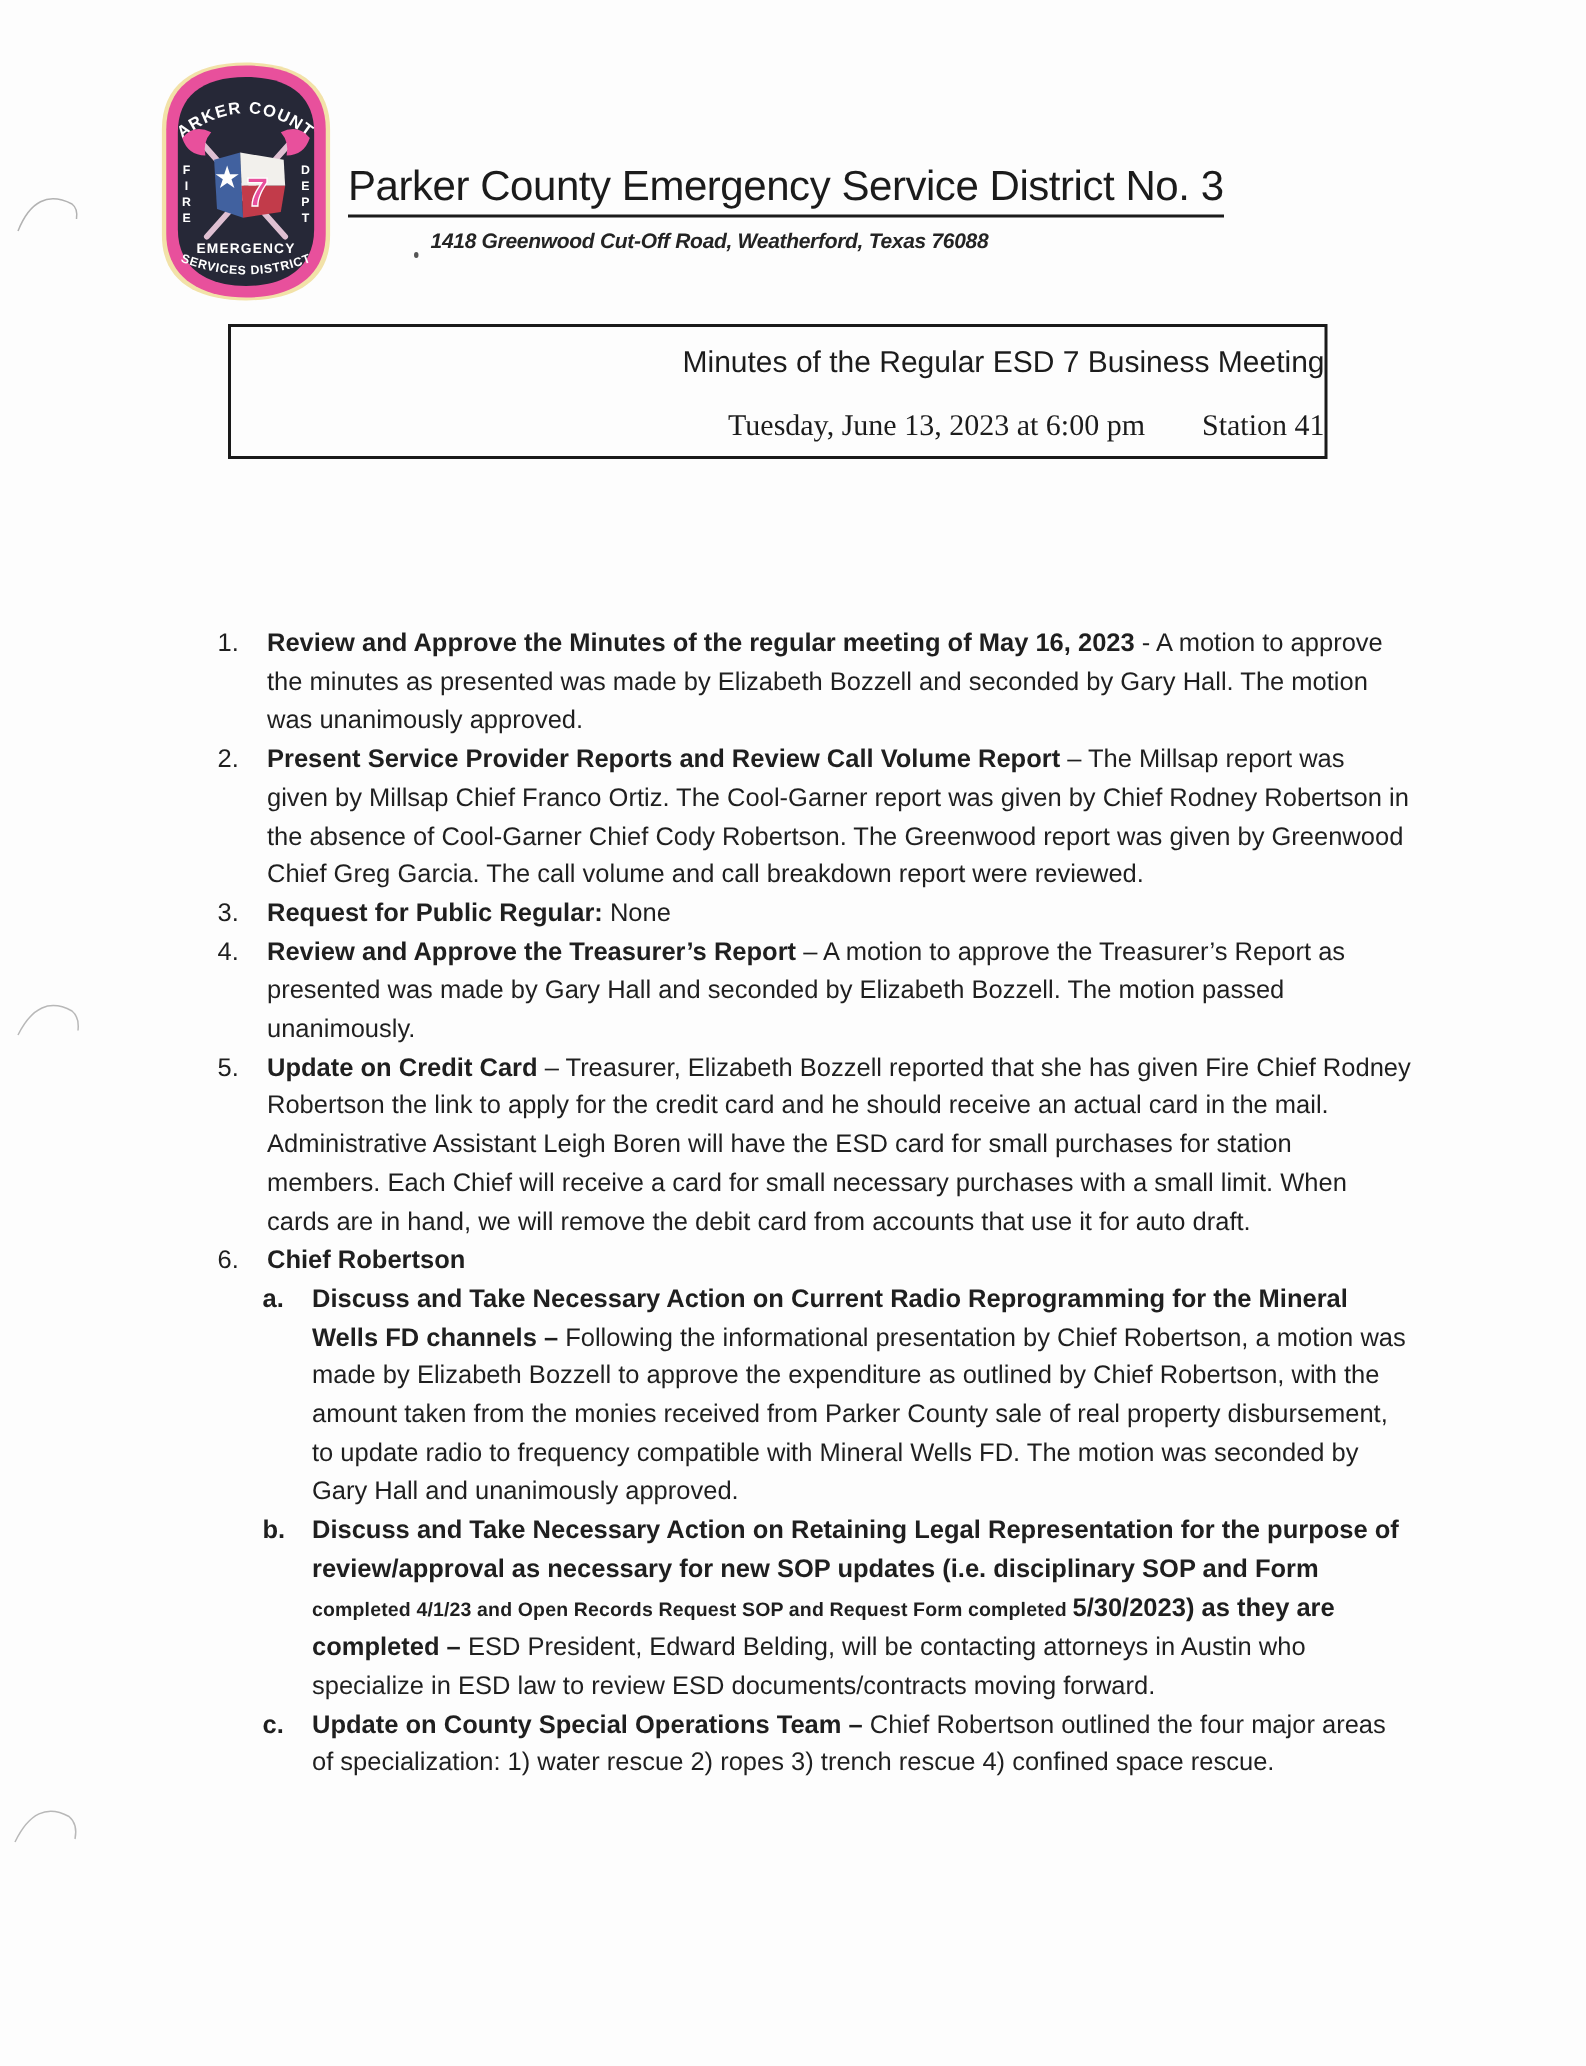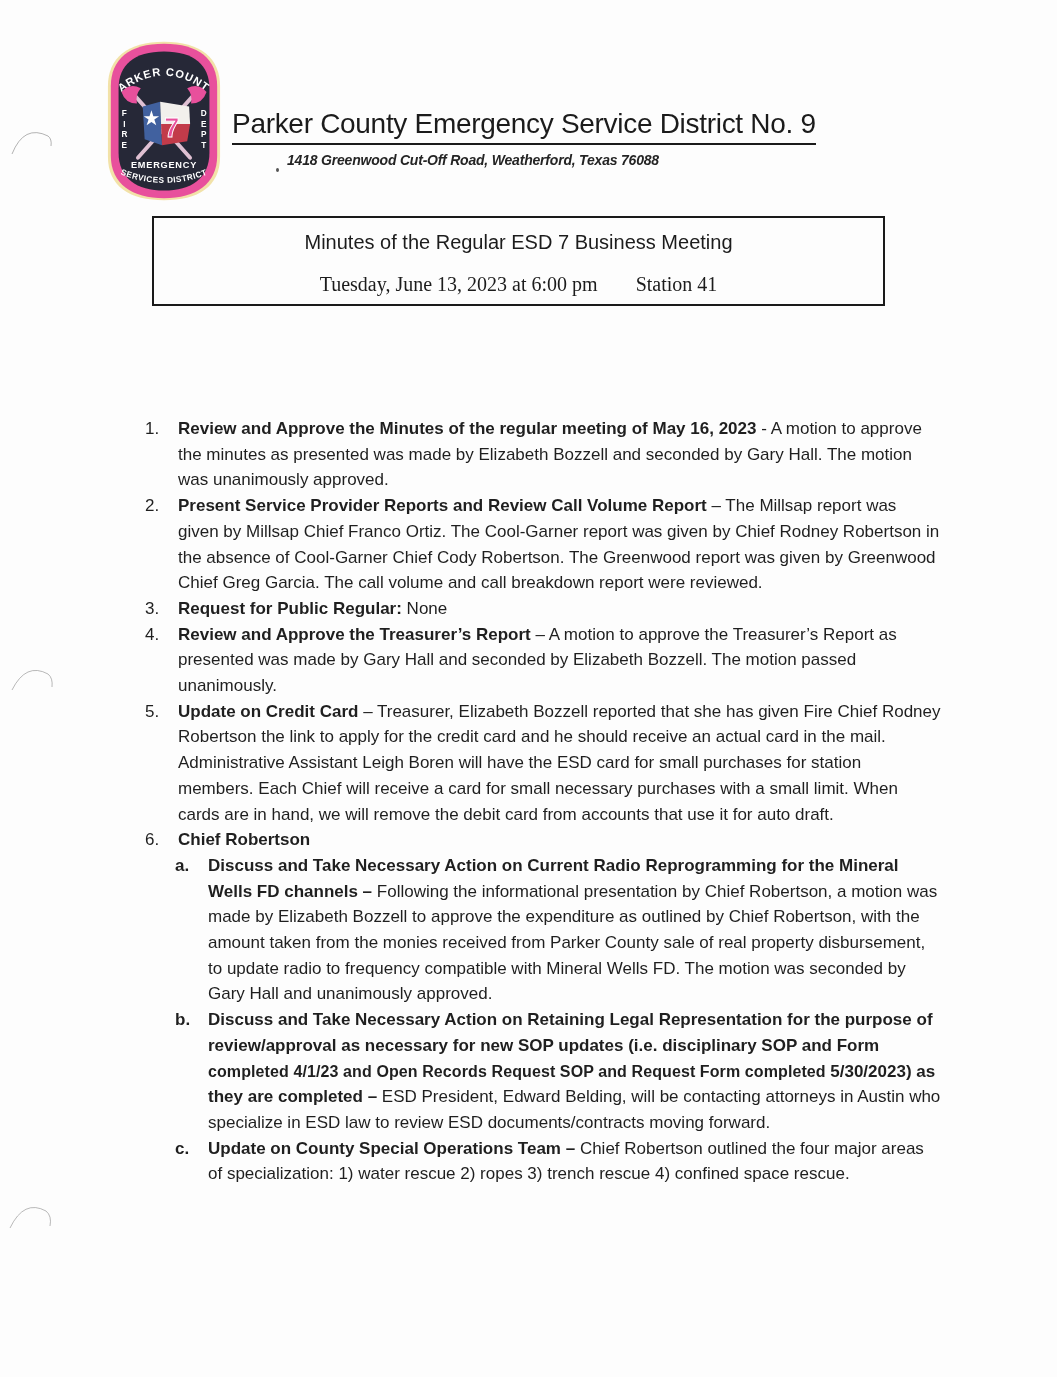--- a/index.html
+++ b/index.html
@@ -19,37 +19,37 @@
   }
   .doc-address{
     margin-top:7px;margin-left:55px;font-size:14px;font-style:italic;font-weight:600;
     color:#242424;letter-spacing:-0.2px;
   }
   .addr-dot{position:absolute;left:44px;top:62px;width:3px;height:4px;background:#555;border-radius:50%;}
 
   
   .meeting-box{
     position:absolute;left:152px;top:216px;width:729px;height:86px;
-    border:2.5px solid #1a1a1a;text-align:center;
+    border:2.5px solid #1a1a1a;text-align:right;
   }
   .meeting-box .line1{margin-top:13px;font-size:20px;color:#1c1c1c;}
   .meeting-box .line2{margin-top:19px;font-size:20px;color:#1c1c1c;font-family:Liberation Serif, serif;}
   .meeting-box .line2 .loc{margin-left:38px;}
 
   
   .intro{position:absolute;left:115px;top:331px;width:840px;font-size:17px;line-height:26px;}
   .intro p{margin:0 0 14px 0;}
 
   .agenda{position:absolute;left:115px;top:416px;width:826px;font-size:17px;line-height:25.7px;}
   .item{position:relative;padding-left:63px;}
   .item > .num{position:absolute;left:30px;top:0;}
   .subitem{position:relative;padding-left:93px;}
   .subitem > .let{position:absolute;left:60px;top:0;font-weight:700;}
   b,.bold{font-weight:700;text-align:center;}
-  .alt-bold{font-weight:700;font-size:16px;letter-spacing:0.1px;}
+  .alt-bold{font-weight:700;font-size:13px;letter-spacing:0.1px;}
 
   
   .artifact{position:absolute;pointer-events:none;}
 </style>
 </head>
 <body>
 
 <div class="page">
 
   <svg class="artifact" style="left:8px;top:120px" width="50" height="45">
@@ -111,21 +111,21 @@
       <text x="101" y="110">T</text>
     </g>
 
     <text x="60" y="131" font-size="9.5" font-weight="700" fill="#ffffff" text-anchor="middle" letter-spacing="0.8" font-family="Liberation Sans, sans-serif">EMERGENCY</text>
     <text font-size="8.5" font-weight="700" fill="#ffffff" letter-spacing="0.5" font-family="Liberation Sans, sans-serif">
       <textPath href="#arcBottom" startOffset="50%" text-anchor="middle">SERVICES DISTRICT</textPath>
     </text>
   </svg>
 
   <div class="title-block">
-    <div class="doc-title">Parker County Emergency Service District No. 9</div>
+    <div class="doc-title">Parker County Emergency Service District No. 3</div>
     <div class="doc-address">1418 Greenwood Cut-Off Road, Weatherford, Texas 76088</div>
   </div>
 
   <div class="meeting-box">
     <div class="line1">Minutes of the Regular ESD 7 Business Meeting</div>
     <div class="line2">
       <span>Tuesday, June 13, 2023 at 6:00 pm</span><span class="loc">Station 41</span>
     </div>
   </div>
 

